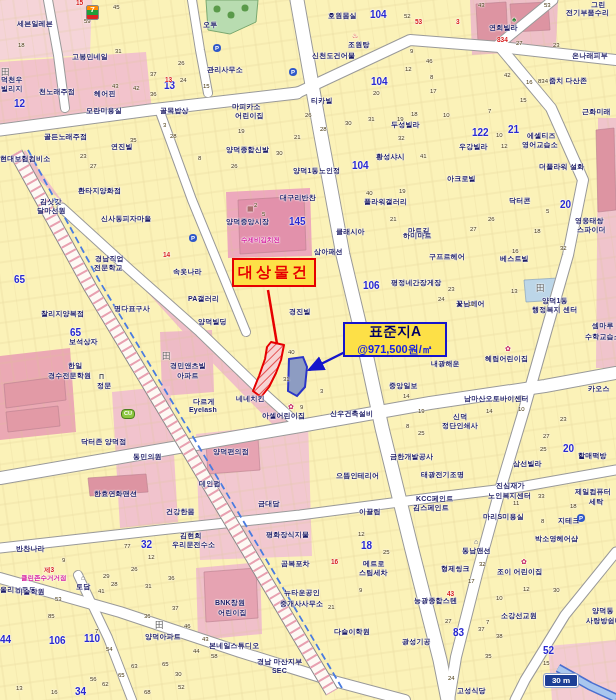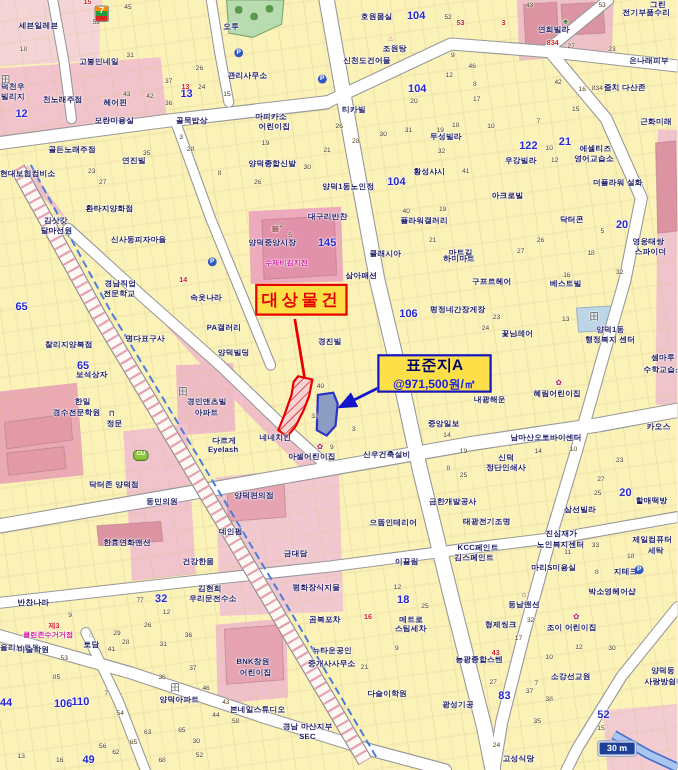--- a/index.html
+++ b/index.html
@@ -289,24 +289,24 @@
       <span class="lb k-b" style="left: 14px; top: 99px;">12</span>
       <span class="lb k-b" style="left: 14px; top: 275px;">65</span>
       <span class="lb k-b" style="left: 70px; top: 328px;">65</span>
       <span class="lb k-b" style="left: 370px; top: 10px;">104</span>
       <span class="lb k-b" style="left: 371px; top: 77px;">104</span>
       <span class="lb k-b" style="left: 352px; top: 161px;">104</span>
       <span class="lb k-b" style="left: 472px; top: 128px;">122</span>
       <span class="lb k-b" style="left: 363px; top: 281px;">106</span>
       <span class="lb k-b" style="left: 289px; top: 217px;">145</span>
       <span class="lb k-b" style="left: 49px; top: 636px;">106</span>
-      <span class="lb k-b" style="left: 65px; top: 634px;">110</span>
+      <span class="lb k-b" style="left: 84px; top: 634px;">110</span>
       <span class="lb k-b" style="left: 0px; top: 635px;">44</span>
       <span class="lb k-b" style="left: 141px; top: 540px;">32</span>
-      <span class="lb k-b" style="left: 75px; top: 687px;">49</span>
+      <span class="lb k-b" style="left: 75px; top: 687px;">34</span>
       <span class="lb k-b" style="left: 361px; top: 541px;">18</span>
       <span class="lb k-b" style="left: 453px; top: 628px;">83</span>
       <span class="lb k-b" style="left: 543px; top: 646px;">52</span>
       <span class="lb k-b" style="left: 563px; top: 444px;">20</span>
       <span class="lb k-b" style="left: 508px; top: 125px;">21</span>
       <span class="lb k-b" style="left: 560px; top: 200px;">20</span>
       <span class="lb k-b" style="left: 164px; top: 81px;">13</span>
       <span class="lb k-r" style="left: 76px; top: 0px;">15</span>
       <span class="lb k-r" style="left: 165px; top: 77px;">13</span>
       <span class="lb k-r" style="left: 497px; top: 37px;">834</span>

